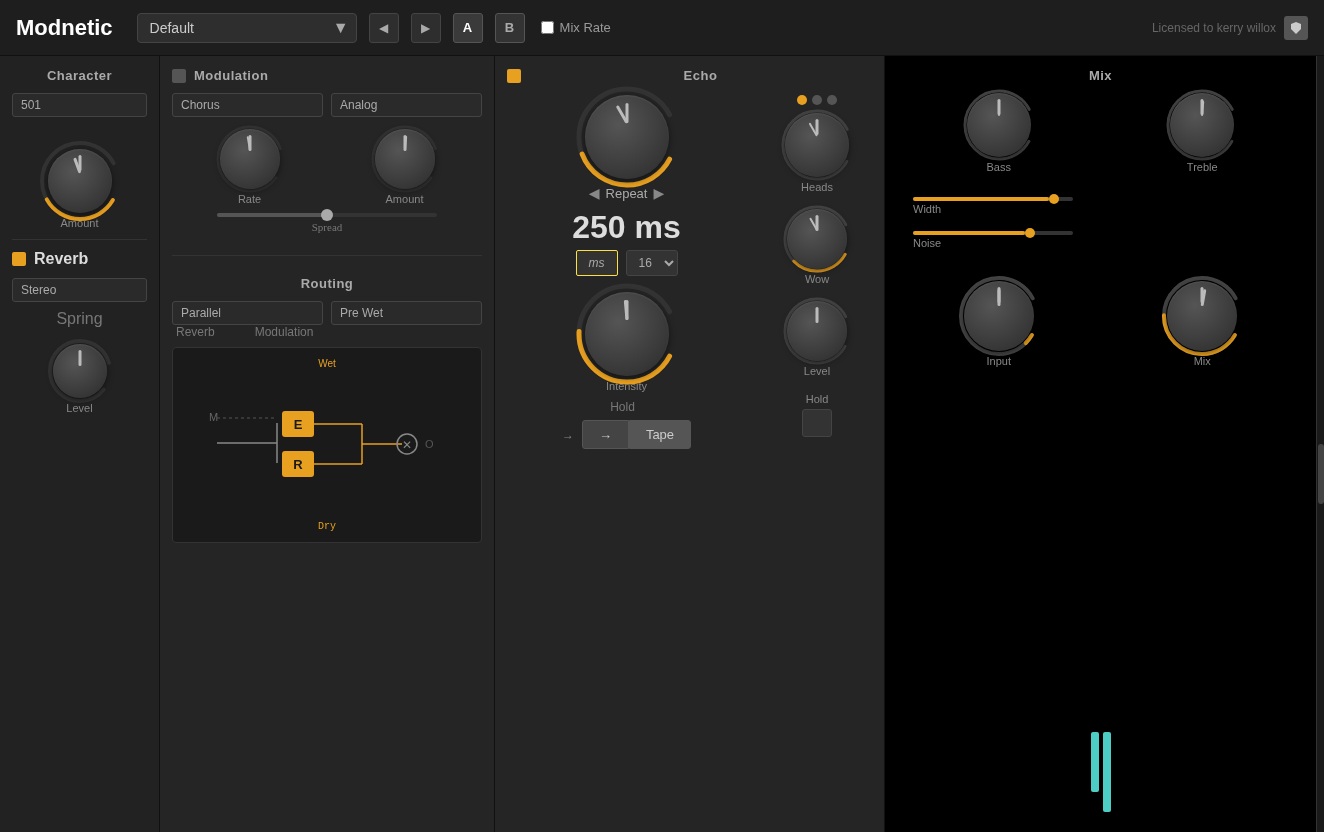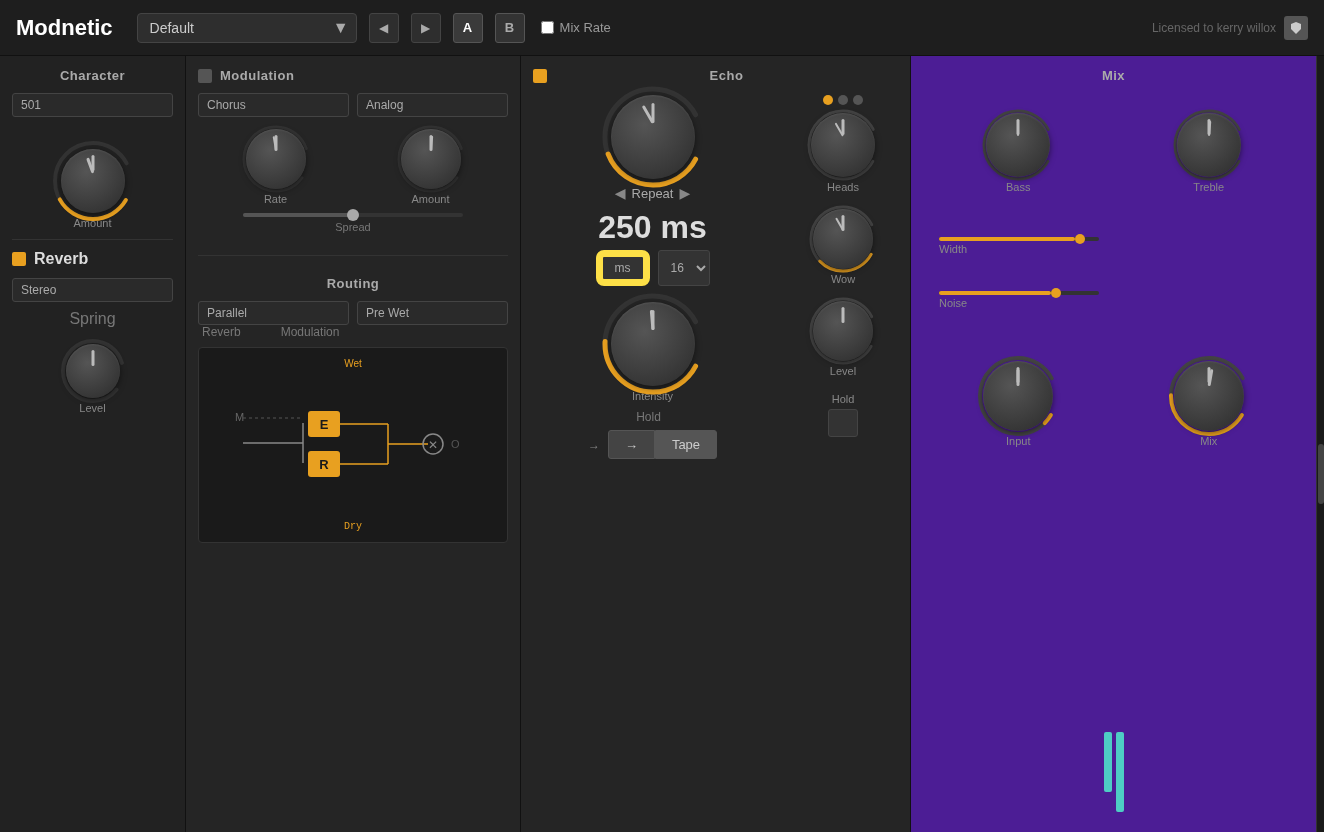--- a/index.html
+++ b/index.html
@@ -96,36 +96,35 @@
 
     
     .panel {
       border-right: 1px solid #111;
       padding: 12px;
       display: flex;
       flex-direction: column;
     }
 
     .panel-character {
-      width: 186px;
+      width: 160px;
       background: #222;
     }
     .panel-modulation {
       width: 335px;
       background: #252525;
     }
     .panel-echo {
       width: 390px;
       background: #252525;
     }
     .panel-mix {
       flex: 1;
-      background: #4c1d95;
+      background: #000000;
       border-right: none;
-      gap: 20px;
     }
 
     .section-title {
       font-size: 13px;
       font-weight: 600;
       color: #aaa;
       text-align: center;
       margin-bottom: 10px;
       letter-spacing: 0.5px;
     }
@@ -221,20 +220,21 @@
       align-items: flex-end;
       margin-bottom: 8px;
     }
 
     
     .slider-row {
       display: flex;
       flex-direction: column;
       align-items: center;
       gap: 4px;
+      font-family: Liberation Serif, serif;
     }
     .slider-track {
       width: 220px;
       height: 4px;
       background: #333;
       border-radius: 2px;
       position: relative;
       cursor: pointer;
     }
     .slider-thumb {
@@ -321,26 +321,27 @@
       margin: 4px 0;
     }
     .time-controls {
       display: flex;
       justify-content: center;
       gap: 8px;
       margin-bottom: 12px;
     }
     .time-btn {
       background: #333;
-      border: 7px solid #fde047;
+      border: 1px solid #fde047;
       color: #aaa;
       padding: 4px 12px;
-      border-radius: 8px;
+      border-radius: 2px;
       font-size: 12px;
       cursor: pointer;
+      font-style: italic;
     }
     .time-select {
       background: #333;
       border: 1px solid #444;
       color: #aaa;
       padding: 4px 8px;
       border-radius: 3px;
       font-size: 12px;
       cursor: pointer;
     }

